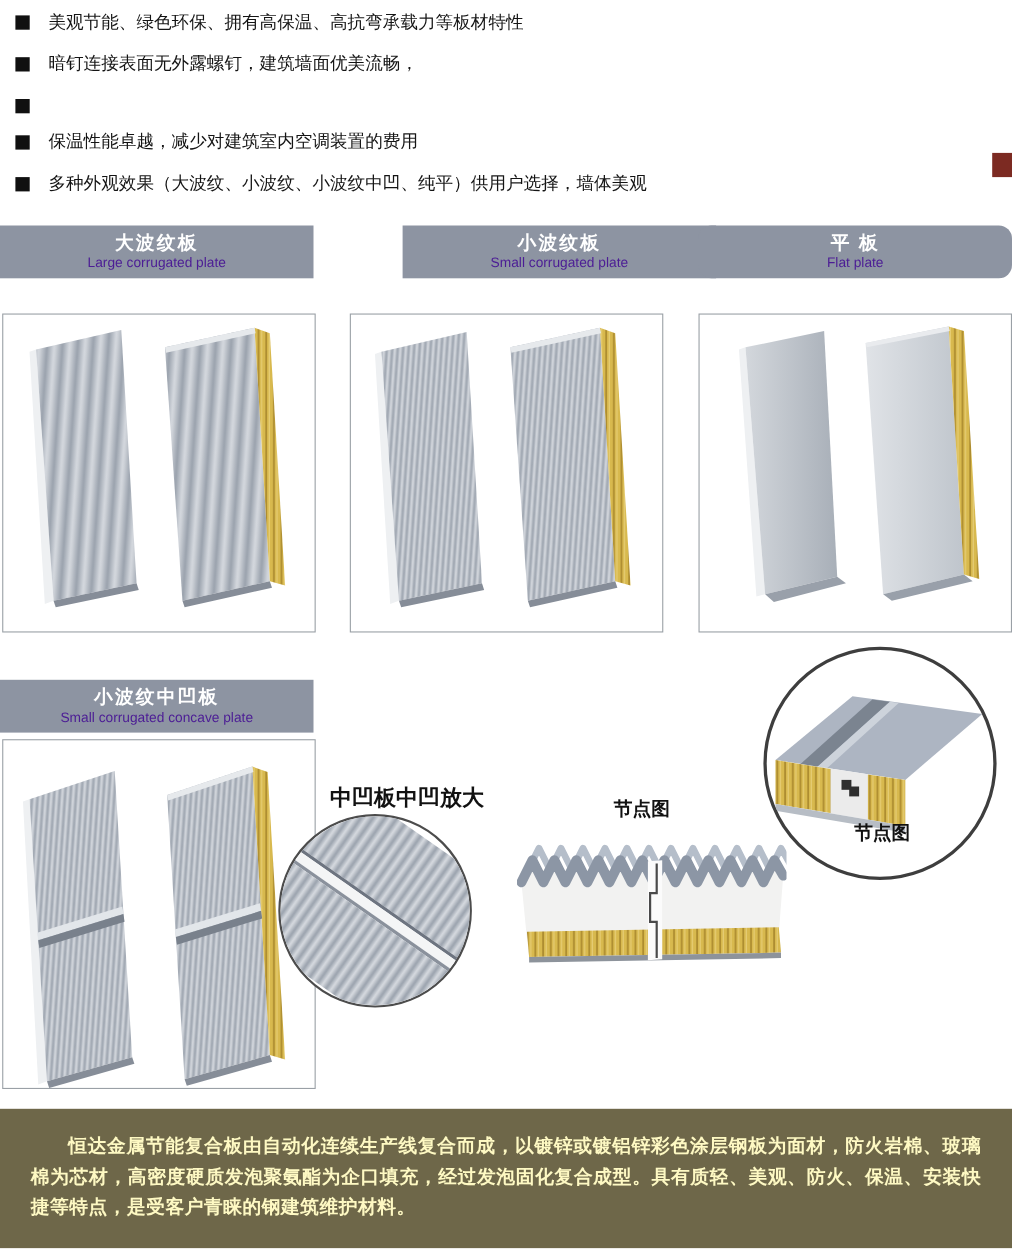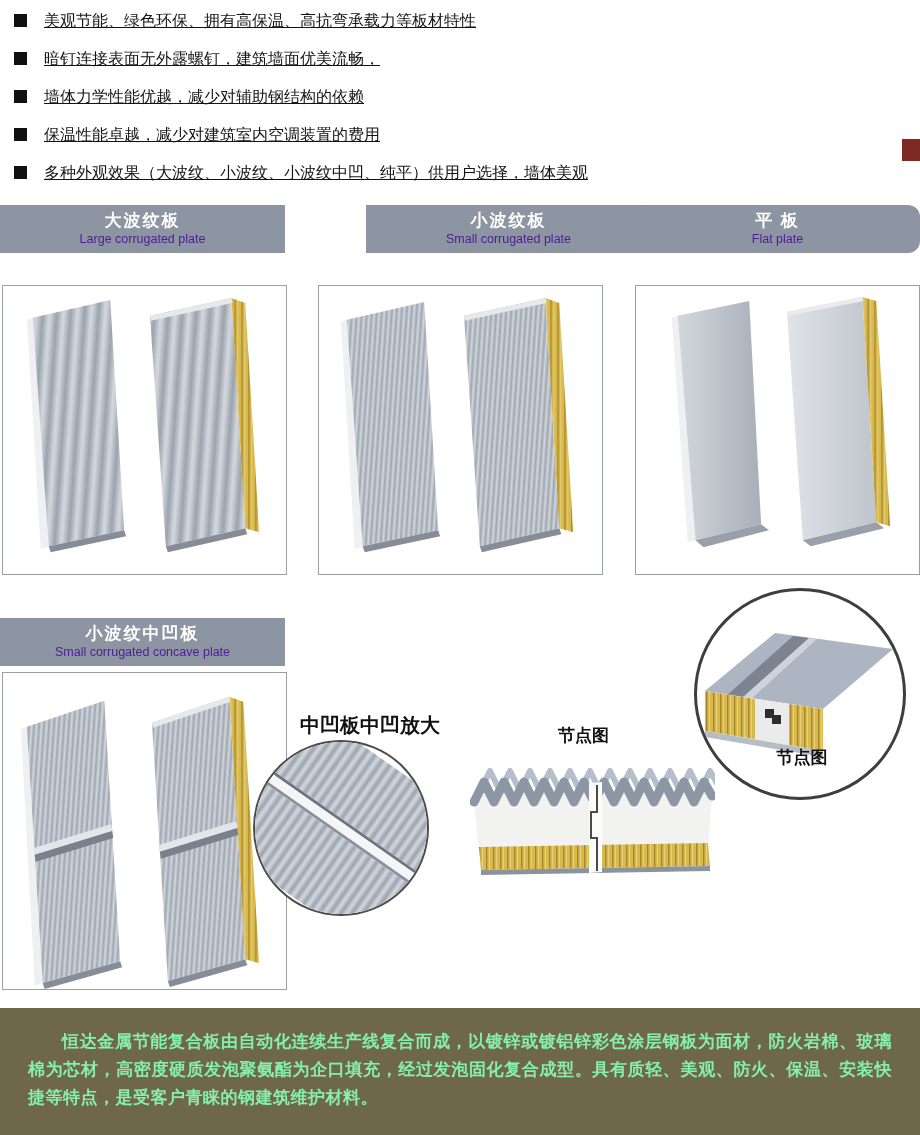--- a/index.html
+++ b/index.html
@@ -1,20 +1,20 @@
 <!DOCTYPE html>
 <html><head>
 <meta charset="utf-8">
 <style>
   html,body{margin:0;padding:0;background:#fff;}
   .page{position:relative;width:920px;height:1135px;background:#ffffff;overflow:hidden;
         font-family:"Liberation Sans","DejaVu Sans",sans-serif;color:#141414;}
 
   
-  .features{position:absolute;top:10px;left:14px;margin:0;padding:0;list-style:none;width:880px;text-decoration:underline;}
+  .features{position:absolute;top:10px;left:14px;margin:0;padding:0;list-style:none;width:880px;}
   .feature{display:flex;align-items:flex-start;margin-bottom:16px;line-height:22px;font-size:16px;}
   .bullet{flex:none;width:13px;height:13px;background:#101010;margin:4px 17px 0 0;}
 
   
   .corner-mark{position:absolute;right:0;top:139px;width:18px;height:22px;background:#7c2a22;}
 
   
   .banner{position:absolute;width:285px;height:48px;background:#8d94a2;color:#ffffff;
           text-align:center;box-sizing:border-box;padding-top:5px;}
   .banner .cn{font-size:17px;font-weight:bold;letter-spacing:2px;line-height:22px;}
@@ -46,21 +46,21 @@
   
   .node-circle{position:absolute;left:694px;top:588px;width:206px;height:206px;border:3px solid #3e3e3e;
                border-radius:50%;overflow:hidden;background:#fff;}
   .node-circle svg{display:block;width:100%;height:100%;}
   .node-circle-label{position:absolute;left:747px;top:746px;width:110px;text-align:center;
                      font-size:17px;font-weight:bold;color:#111;}
 
   
   .footer{position:absolute;top:1008px;left:0;width:920px;height:127px;background:#6e6749;box-sizing:border-box;
           padding:20px 28px 0 28px;}
-  .footer-text{margin:0;color:#86efac;font-size:17px;font-weight:bold;line-height:28px;
+  .footer-text{margin:0;color:#fef9c3;font-size:17px;font-weight:bold;line-height:28px;
                text-indent:2em;text-align:justify;letter-spacing:0.5px;}
 </style>
 </head>
 <body>
 
 <div class="page">
 
   <svg width="0" height="0" style="position:absolute" aria-hidden="true">
     <defs>
       <linearGradient id="corrstop" x1="0" y1="0" x2="1" y2="0">
@@ -98,21 +98,20 @@
     <li class="feature">
       <span class="bullet"></span>
       <span>美观节能、绿色环保、拥有高保温、高抗弯承载力等板材特性</span>
     </li>
     <li class="feature">
       <span class="bullet"></span>
       <span>暗钉连接表面无外露螺钉，建筑墙面优美流畅，</span>
     </li>
     <li class="feature">
       <span class="bullet"></span>
-      <span>墙体力学性能优越，减少对辅助钢结构的依赖</span>
     </li>
     <li class="feature">
       <span class="bullet"></span>
       <span>保温性能卓越，减少对建筑室内空调装置的费用</span>
     </li>
     <li class="feature">
       <span class="bullet"></span>
       <span>多种外观效果（大波纹、小波纹、小波纹中凹、纯平）供用户选择，墙体美观</span>
     </li>
   </ul>

